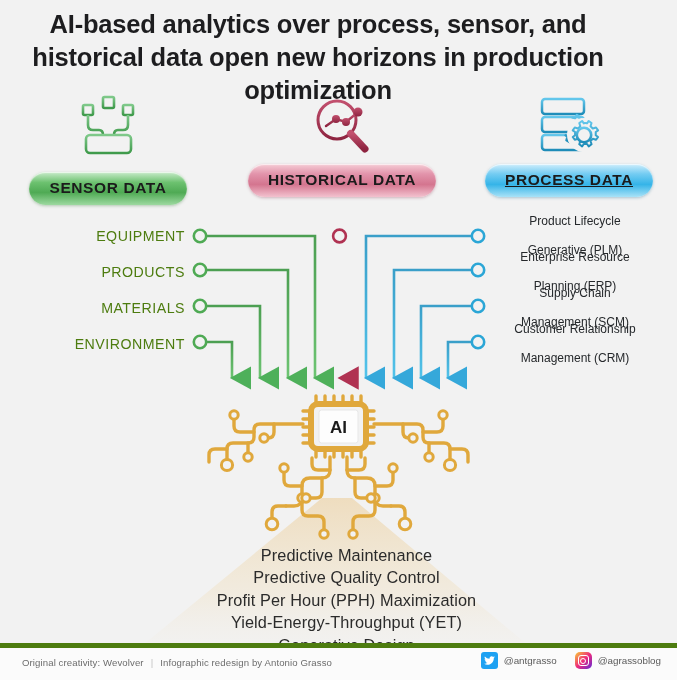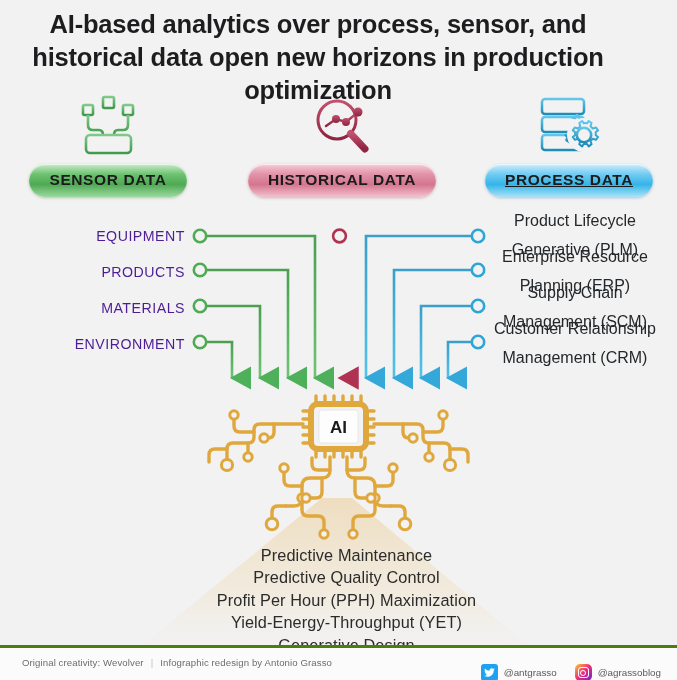--- a/index.html
+++ b/index.html
@@ -34,61 +34,62 @@
     padding:7px 20px 8px;
     border-radius:22px;
     font-size:15.5px;font-weight:700;
     letter-spacing:.6px;
     color:#1b1b1b;
     box-sizing:border-box;
   }
   .pill.sensor{
     background:linear-gradient(180deg,#c9eccb 0%,#6cc16f 32%,#4faa54 62%,#9dd9a0 100%);
     box-shadow:0 1px 3px rgba(60,120,60,.35), inset 0 1px 1px rgba(255,255,255,.7);
+    margin-top:8px;
   }
   .pill.historical{
     background:linear-gradient(180deg,#f6cdd6 0%,#e294ab 30%,#d4758f 62%,#f3c2cf 100%);
     box-shadow:0 1px 3px rgba(140,60,85,.35), inset 0 1px 1px rgba(255,255,255,.7);
   }
   .pill.process{
     background:linear-gradient(180deg,#cfeefc 0%,#74ccf2 30%,#35b4e8 62%,#a9e2f7 100%);
     box-shadow:0 1px 3px rgba(30,110,150,.35), inset 0 1px 1px rgba(255,255,255,.7);
     text-decoration:underline;
   }
   .left-col{position:absolute;left:20px;top:218px;width:165px;}
   .left-col .row{height:36px;display:flex;align-items:center;justify-content:flex-end;}
-  .left-col .row span{font-size:14.2px;letter-spacing:.5px;color:#4c1d95;}
+  .left-col .row span{font-size:14.2px;letter-spacing:.5px;color:#4d7c0f;}
 
   .right-col{position:absolute;left:492px;top:218px;width:166px;}
   .right-col .row{height:36px;display:flex;align-items:center;justify-content:center;}
   .right-col .row span{
-    font-size:16px;line-height:14.5px;color:#25282b;text-align:center;display:block;
+    font-size:12px;line-height:14.5px;color:#25282b;text-align:center;display:block;
   }
 
   
   .outcomes{
     position:absolute;left:8px;top:544px;width:677px;text-align:center;
   }
   .outcomes div{
     font-size:16.3px;line-height:22.4px;color:#2b2b2b;letter-spacing:.1px;
   }
 
   
   .footer{
     position:absolute;left:0;bottom:0;width:677px;height:32px;
-    background:#fbfbfb;border-top:3px solid #4d7c0f;
+    background:#fbfbfb;border-top:5px solid #4d7c0f;
   }
   .footer .credit{
     position:absolute;left:22px;top:9px;
     font-size:9.6px;color:#6d6d6d;letter-spacing:.1px;
     display:flex;align-items:center;gap:7px;
   }
   .footer .sep{color:#c4c4c4;}
   .footer .social{
-    position:absolute;right:16px;top:16px;
+    position:absolute;right:16px;top:4px;
     display:flex;align-items:center;gap:18px;
   }
   .footer .social .item{display:flex;align-items:center;gap:6px;}
   .footer .social .item span{font-size:9.8px;color:#5a5a5a;}
   .tw-ico{width:17px;height:17px;border-radius:3px;background:#1da1f2;
           display:flex;align-items:center;justify-content:center;}
   .ig-ico{width:17px;height:17px;border-radius:5px;
           background:linear-gradient(135deg,#f9ce34 0%,#ee2a7b 50%,#6228d7 100%);
           display:flex;align-items:center;justify-content:center;}
   .ig-in{width:9px;height:9px;border:1.4px solid #fff;border-radius:3px;position:relative;}

